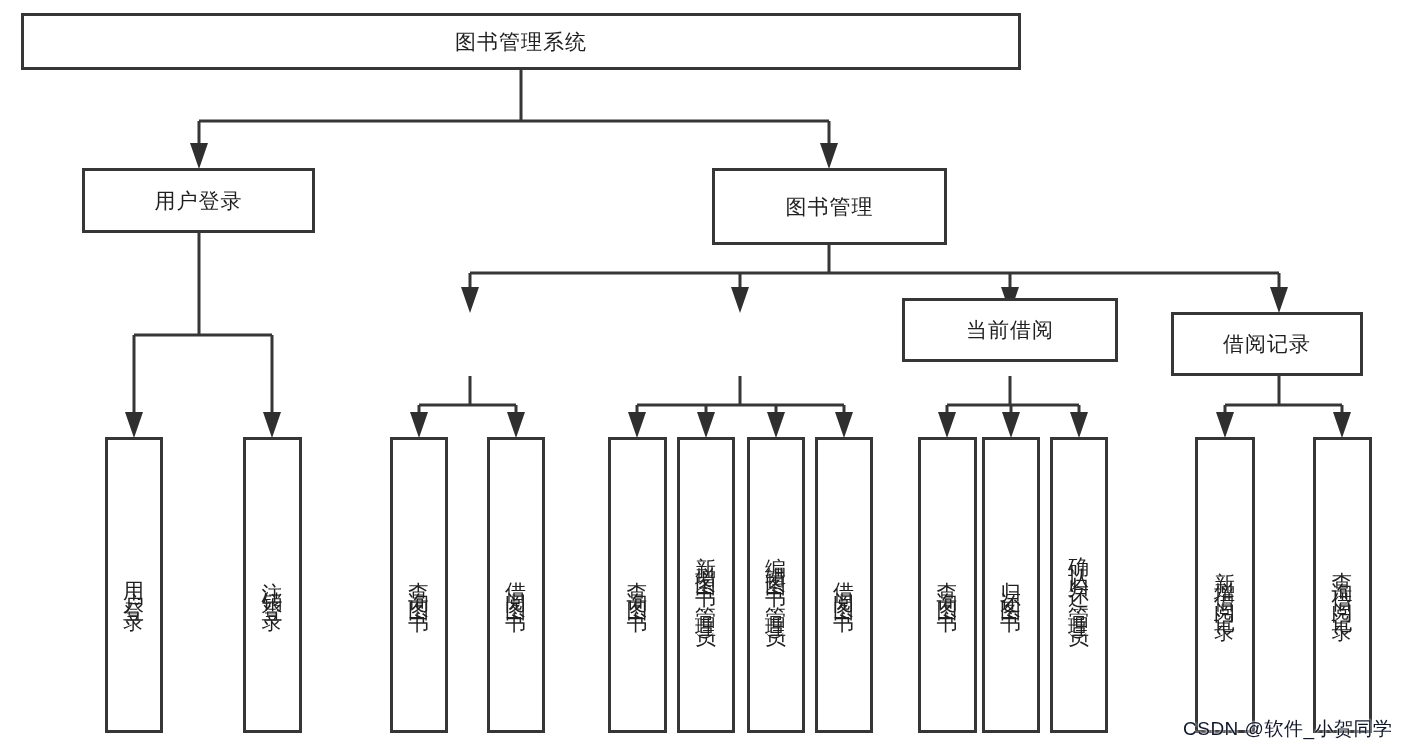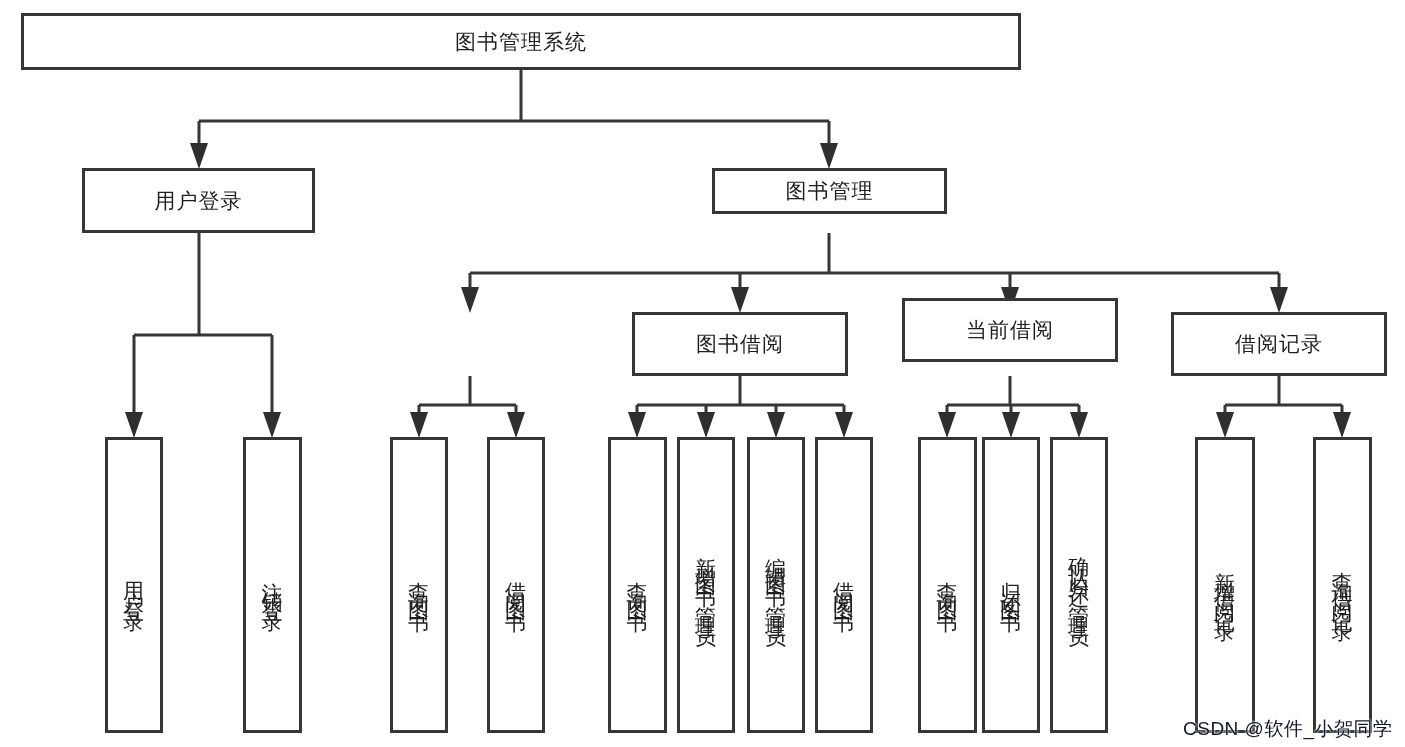--- a/index.html
+++ b/index.html
@@ -46,31 +46,28 @@
              M1225 438 l-9 -26 h18 z M1342 438 l-9 -26 h18 z"></path>
   </svg>
 
   <div class="node" style="left:21px;top:13px;width:1000px;height:57px">
     <span class="hl">图书管理系统</span>
   </div>
 
   <div class="node" style="left:82px;top:168px;width:233px;height:65px">
     <span class="hl">用户登录</span>
   </div>
-  <div class="node" style="left:712px;top:168px;width:235px;height:46px">
+  <div class="node" style="left:712px;top:168px;width:235px;height:77px">
     <span class="hl">图书管理</span>
   </div>
 
-  <div class="node" style="left:632px;top:312px;width:216px;height:64px">
-    <span class="hl">图书借阅</span>
-  </div>
   <div class="node" style="left:902px;top:298px;width:216px;height:64px">
     <span class="hl">当前借阅</span>
   </div>
-  <div class="node" style="left:1171px;top:312px;width:216px;height:64px">
+  <div class="node" style="left:1171px;top:312px;width:192px;height:64px">
     <span class="hl">借阅记录</span>
   </div>
 
   <div class="node" style="left:105px;top:437px;width:58px;height:296px">
     <span class="vl">用户登录</span>
   </div>
   <div class="node" style="left:243px;top:437px;width:59px;height:296px">
     <span class="vl">注销登录</span>
   </div>
 

